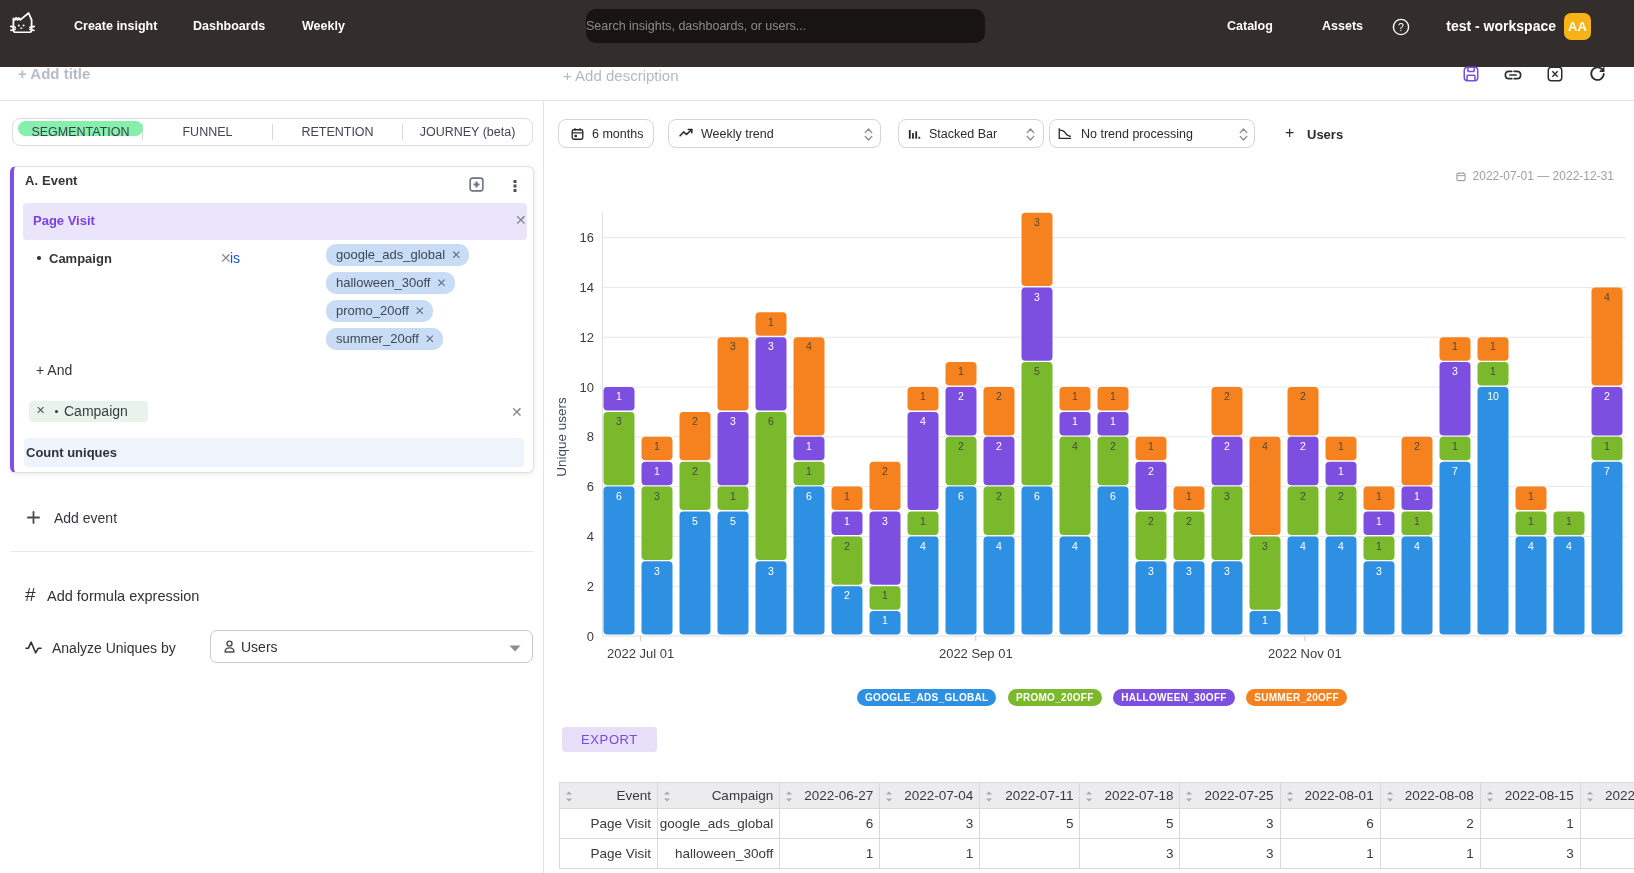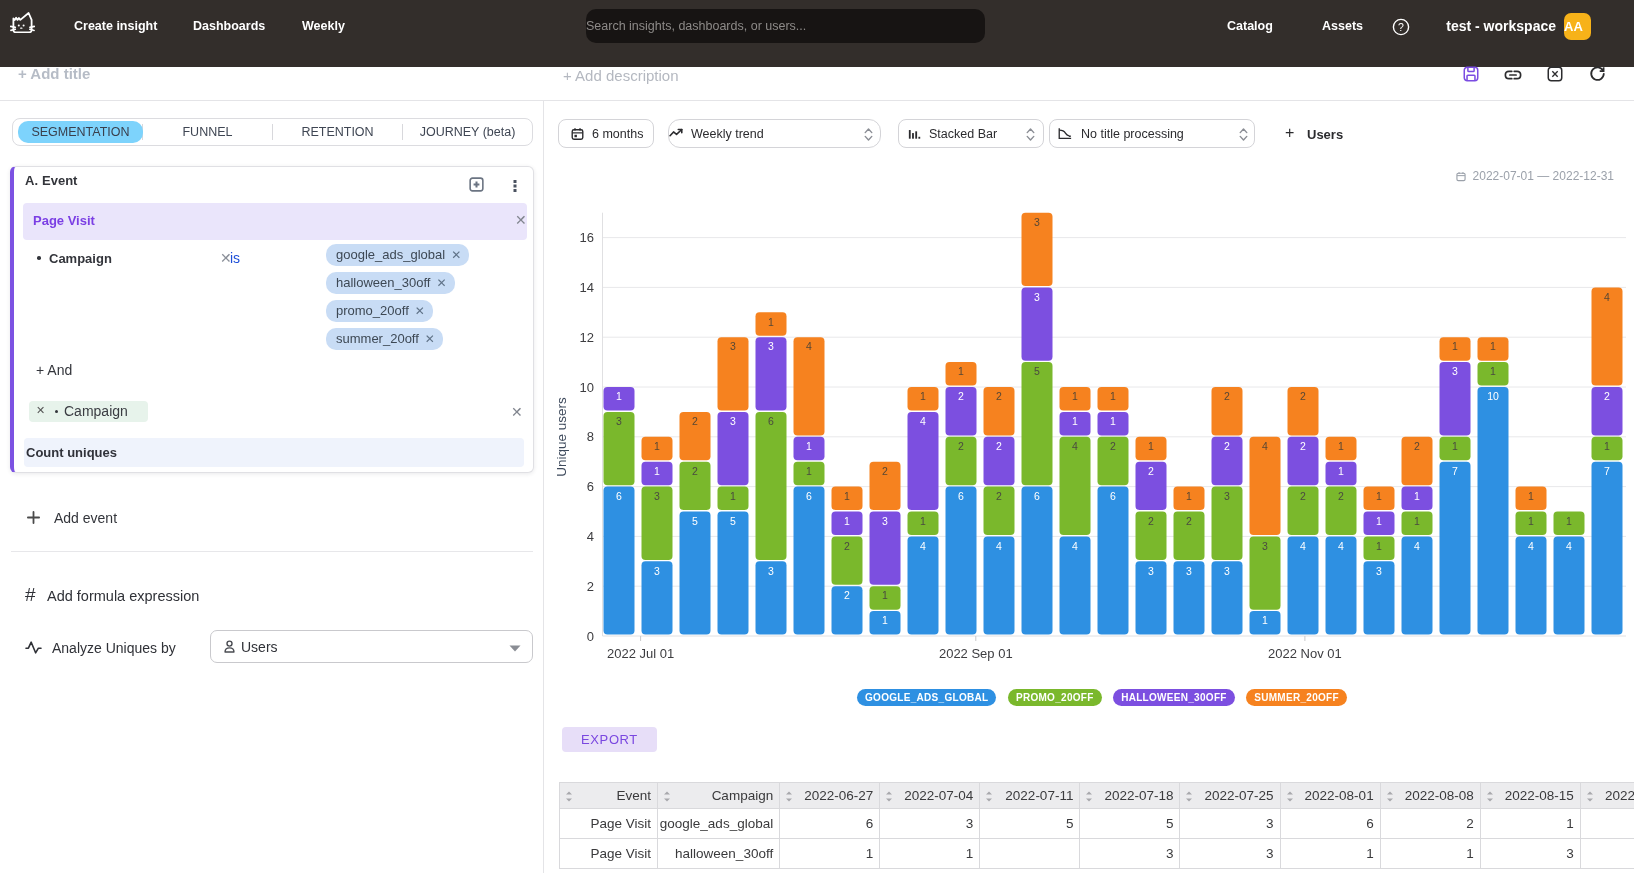--- a/index.html
+++ b/index.html
@@ -6,21 +6,21 @@
 #page { position:relative; width:1634px; height:873px; overflow:hidden; background:#fff; }
 .abs { position:absolute; }
 #topbar { position:absolute; left:0; top:0; width:1634px; height:67px; background:#332e2b; }
 .navitem { position:absolute; top:0; height:52px; line-height:52px; color:#fff; font-size:12.5px; font-weight:bold; }
 #search { position:absolute; left:586px; top:9px; width:399px; height:34px; background:#171413; border-radius:10px; color:#8d8a88; font-size:12.5px; line-height:34px; }
 #row2border { position:absolute; left:0; top:100px; width:1634px; height:1px; background:#e4e4e7; }
 #vdiv { position:absolute; left:543px; top:101px; width:1px; height:772px; background:#e4e4e7; }
 #tabbar { position:absolute; left:12px; top:118px; width:521px; height:28px; border:1px solid #dcdce0; border-radius:8px; background:#fff; display:flex; align-items:center; }
 .tab { flex:1; text-align:center; font-size:12.5px; color:#3f4653; }
 .tabsep { width:1px; height:16px; background:#d8d8dc; }
-#tabactive { position:absolute; left:18px; top:121px; width:125px; height:22px; background:#7dd3fc; border-radius:10px; text-align:center; line-height:22px; font-size:12.5px; color:#3a3f4c; }
+#tabactive { position:absolute; left:18px; top:121px; width:125px; height:15px; background:#86efac; border-radius:10px; text-align:center; line-height:22px; font-size:12.5px; color:#3a3f4c; }
 #card { position:absolute; left:10px; top:166px; width:524px; height:307px; background:#fff; border:1px solid #e0e0e4; border-left:4px solid #7c52e2; border-radius:6px; box-shadow:0 1px 4px rgba(40,40,60,0.10); }
 .chip { display:inline-block; background:#c8dcf5; border-radius:10px; height:22px; line-height:22px; font-size:13px; color:#3d4854; padding:0 8px 0 10px; }
 .chipx { color:#5f7287; font-size:12px; margin-left:6px; }
 #pv { position:absolute; left:9px; top:36px; width:504px; height:37px; background:#eae5fb; border-radius:4px; }
 #cu { position:absolute; left:10px; top:271px; width:500px; height:29px; background:#eff3fc; border-radius:4px; line-height:29px; font-weight:bold; font-size:13px; color:#30323a; padding-left:2px; }
 .tbtn { position:absolute; top:119px; height:29px; border:1px solid #d4d4d8; border-radius:8px; background:#fff; display:flex; align-items:center; font-size:12.5px; color:#2b2b2e; }
 #tbl { position:absolute; left:559px; top:782px; width:1122px; border-collapse:collapse; table-layout:fixed; font-size:13.5px; color:#3a3a3c; }
 #tbl th { background:#ececee; font-weight:normal; height:26px; border:1px solid #d9d9dc; position:relative; text-align:right; padding-right:6px; }
 #tbl td { height:30px; border:1px solid #d9d9dc; text-align:right; padding-right:6px; background:#fff; }
 .sorti { position:absolute; left:5px; top:7px; }
@@ -41,21 +41,21 @@
 <div class="navitem" style="left:193px">Dashboards</div>
 <div class="navitem" style="left:302px">Weekly</div>
 <div id="search">Search insights, dashboards, or users...</div>
 <div class="navitem" style="left:1227px">Catalog</div>
 <div class="navitem" style="left:1322px">Assets</div>
 <svg class="abs" style="left:1392px;top:18px" width="18" height="18" viewBox="0 0 18 18" fill="none">
         <circle cx="9" cy="9" r="7.6" stroke="#fff" stroke-width="1.4"></circle>
         <text x="9" y="13" font-size="10.5" fill="#fff" text-anchor="middle" font-family="Liberation Sans">?</text>
       </svg>
 <div class="navitem" style="left:1406px;width:150px;text-align:right;font-size:14px">test - workspace</div>
-<div class="abs" style="left:1564px;top:12.5px;width:27px;height:27px;background:#f7b219;border-radius:7px;color:#fff;font-weight:bold;font-size:13px;line-height:27px">AA</div>
+<div class="abs" style="left:1564px;top:12.5px;width:27px;height:27px;background:#f7b219;border-radius:7px;color:#fff;font-weight:bold;font-size:13px;text-align:center;line-height:27px">AA</div>
 </div>
 <div class="abs" style="left:18px;top:65px;font-size:15px;font-weight:bold;color:#b6bcc6">+ Add title</div>
 <div class="abs" style="left:563px;top:67px;font-size:15px;color:#b4b8c0">+ Add description</div>
 <div id="row2border"></div>
     <div id="vdiv"></div>
 <svg class="abs" style="left:1463px;top:66px" width="16" height="16" viewBox="0 0 19 19" fill="none" stroke="#7b4ce2" stroke-width="1.8">
 <rect x="1.5" y="1.5" width="16" height="16" rx="3.5"></rect>
       <path d="M5.8 1.8 L5.8 5.6 Q5.8 6.6 6.8 6.6 L12.2 6.6 Q13.2 6.6 13.2 5.6 L13.2 1.8"></path>
       <path d="M4.8 17 L4.8 12 Q4.8 11 5.8 11 L13.2 11 Q14.2 11 14.2 12 L14.2 17"></path>
     </svg>
@@ -137,21 +137,21 @@
     </svg>
 <div class="tbtn" style="left:558px;width:96px;padding-left:12px;">
       <svg width="13" height="14" viewBox="0 0 15 15" fill="none" stroke="#2b2b2e" stroke-width="1.6">
         <rect x="1.4" y="2.6" width="12.2" height="11" rx="2"></rect>
         <path d="M1.6 6.2 L13.4 6.2" stroke-width="1.4"></path>
         <path d="M4.6 1 L4.6 3.6 M10.4 1 L10.4 3.6" stroke-width="1.7"></path>
         <rect x="4" y="8.4" width="2.8" height="2.8" fill="#2b2b2e" stroke="none"></rect>
       </svg>
       <span style="margin-left:8px">6 months</span>
     </div>
-<div class="tbtn" style="left:668px;width:213px;border-radius:12px;">
+<div class="tbtn" style="left:668px;width:213px;padding-left:10px;">
       <svg width="14" height="11" viewBox="0 0 16 12" fill="none" stroke="#2b2b2e" stroke-width="1.8" stroke-linecap="round" stroke-linejoin="round">
         <path d="M1.2 8.6 L5.2 4.2 L8.6 7.0 L14.6 1.4"></path>
         <path d="M10.6 1.4 L14.6 1.4 L14.6 5.2" fill="none"></path>
       </svg>
       <span style="margin-left:8px">Weekly trend</span>
       <span style="position:absolute;right:7px;top:7px"><svg width="9" height="15" viewBox="0 0 9 15" fill="none" stroke="#8a8d94" stroke-width="1.4" stroke-linecap="round" stroke-linejoin="round">
           <path d="M1.2 5.6 L4.5 2 L7.8 5.6 M1.2 9.4 L4.5 13 L7.8 9.4"></path>
         </svg></span>
     </div>
 <div class="tbtn" style="left:898px;width:146px;padding-left:9px;">
@@ -165,21 +165,21 @@
       <span style="position:absolute;right:8px;top:7px"><svg width="9" height="15" viewBox="0 0 9 15" fill="none" stroke="#8a8d94" stroke-width="1.4" stroke-linecap="round" stroke-linejoin="round">
           <path d="M1.2 5.6 L4.5 2 L7.8 5.6 M1.2 9.4 L4.5 13 L7.8 9.4"></path>
         </svg></span>
     </div>
 <div class="tbtn" style="left:1049px;width:206px;padding-left:8px;">
       <svg width="14" height="13" viewBox="0 0 16 14" fill="none" stroke="#2b2b2e" stroke-width="1.5">
         <path d="M1.4 1 L1.4 12.6 L15 12.6"></path>
         <path d="M1.6 3.2 Q6.5 3.2 8.5 6.5 Q10 9 12.6 9.6"></path>
         <circle cx="13.6" cy="10" r="1.1" fill="#2b2b2e" stroke="none"></circle>
       </svg>
-      <span style="margin-left:9px">No title processing</span>
+      <span style="margin-left:9px">No trend processing</span>
       <span style="position:absolute;right:6px;top:7px"><svg width="9" height="15" viewBox="0 0 9 15" fill="none" stroke="#8a8d94" stroke-width="1.4" stroke-linecap="round" stroke-linejoin="round">
           <path d="M1.2 5.6 L4.5 2 L7.8 5.6 M1.2 9.4 L4.5 13 L7.8 9.4"></path>
         </svg></span>
     </div>
 <div class="abs" style="left:1285px;top:124px;font-size:16px;color:#2b2b2e">+</div>
 <div class="abs" style="left:1307px;top:127px;font-size:13px;font-weight:bold;color:#2b2b2e">Users</div>
 <svg class="abs" style="left:1456px;top:171px" width="10" height="11" viewBox="0 0 15 15" fill="none" stroke="#9ba1aa" stroke-width="1.7">
       <rect x="1.4" y="2.6" width="12.2" height="11" rx="2"></rect>
       <path d="M1.6 6.2 L13.4 6.2" stroke-width="1.5"></path>
       <path d="M4.6 1 L4.6 3.6 M10.4 1 L10.4 3.6" stroke-width="1.8"></path>

